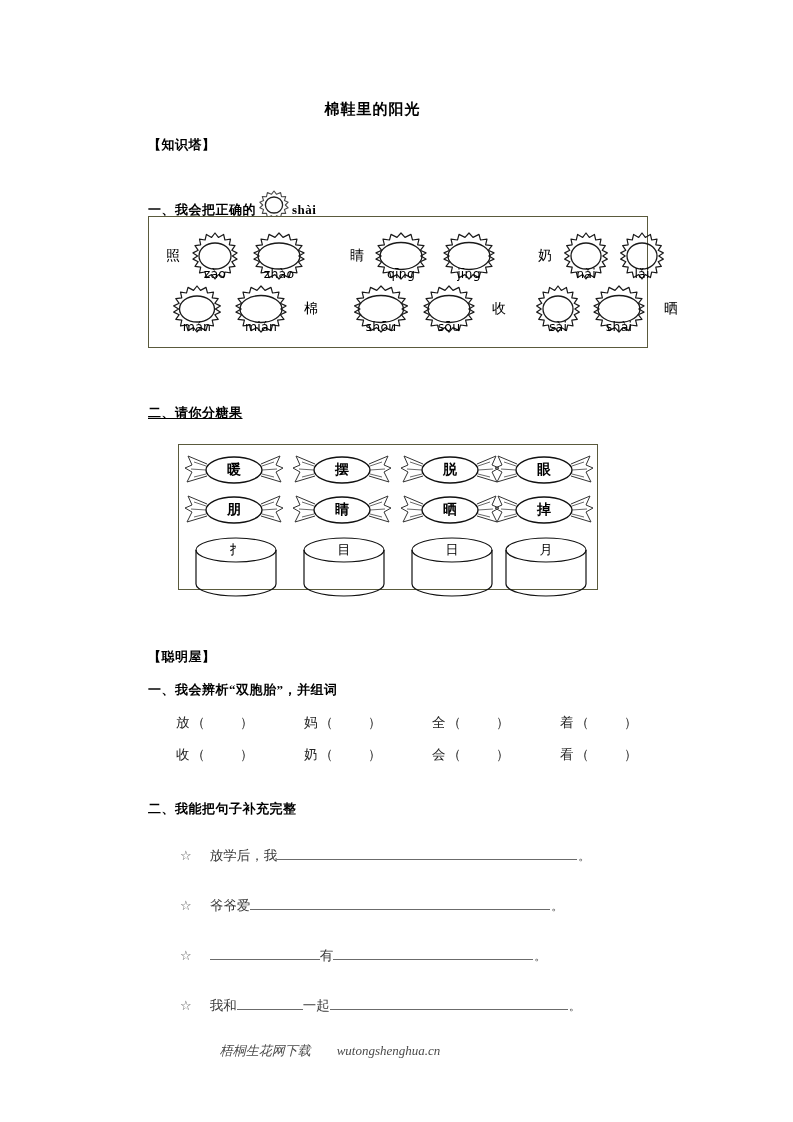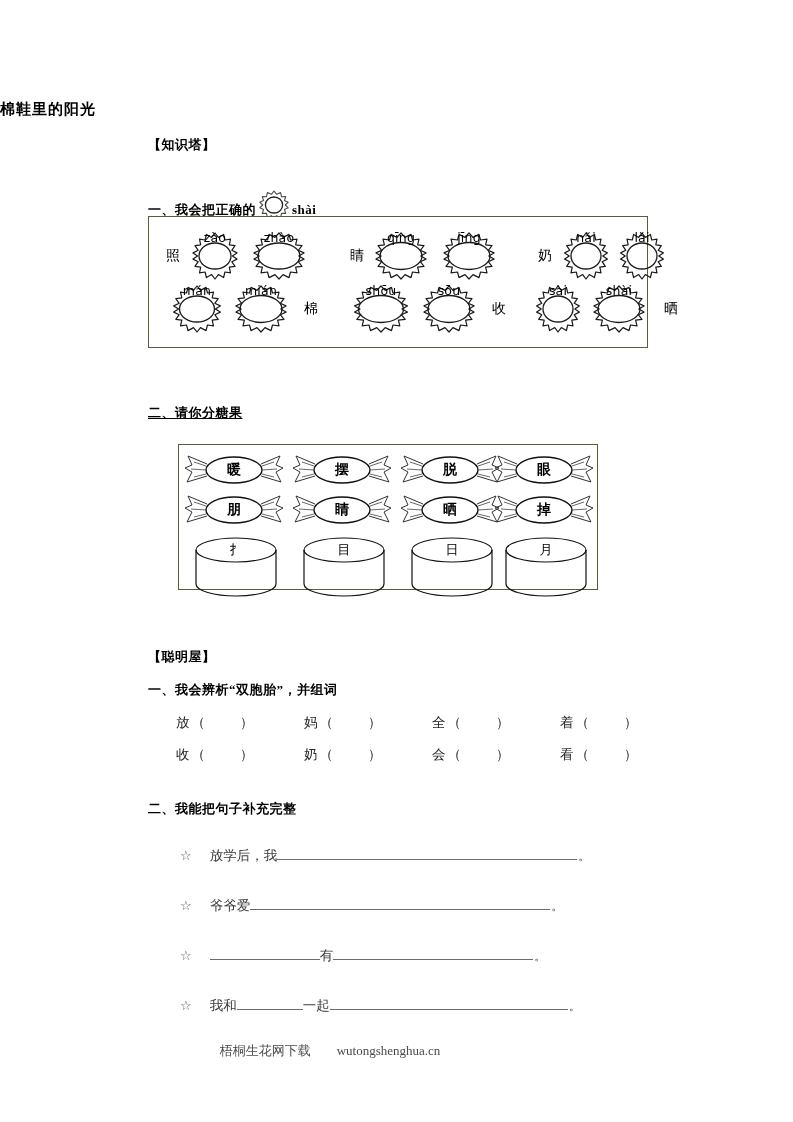--- a/index.html
+++ b/index.html
@@ -21,21 +21,21 @@
     width: 793px;
     height: 1122px;
   }
 
   
   .doc-title {
     position: absolute;
     left: 0;
     top: 100px;
     width: 745px;
-    text-align: left;
+    text-align: center;
     font-size: 15px;
     font-weight: bold;
     letter-spacing: 1px;
     font-family: "Liberation Serif", "DejaVu Serif", serif;
   }
 
   
   .bracket-head {
     position: absolute;
     left: 148px;
@@ -76,21 +76,21 @@
     align-items: center;
   }
   .han {
     font-size: 14px;
     font-family: "Liberation Serif", "DejaVu Serif", serif;
     line-height: 1;
   }
   .sun-wrap {
     position: relative;
     display: inline-flex;
-    align-items: flex-start;
+    align-items: flex-end;
     justify-content: center;
   }
   .sun-wrap svg { display: block; }
   .sun-label {
     position: absolute;
     left: 0; right: 0;
     text-align: center;
     font-size: 12.5px;
     font-family: "DejaVu Sans", sans-serif;
     letter-spacing: 0.2px;
@@ -180,20 +180,21 @@
   
   .footer {
     position: absolute;
     top: 1042px;
     left: 0;
     width: 660px;
     text-align: center;
     font-size: 13px;
     color: #4a4a4a;
     font-family: "Liberation Serif", "DejaVu Serif", serif;
+    font-style: italic;
   }
   .footer .site {
     margin-left: 26px;
     font-family: "Liberation Serif", "DejaVu Serif", serif;
   }
 </style>
 </head>
 <body>
 
 <div class="page">

